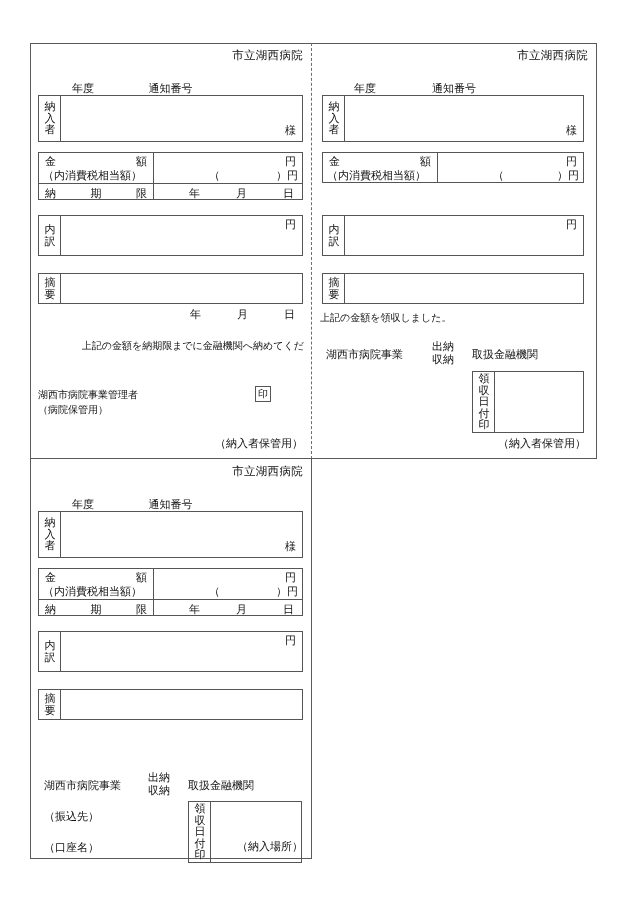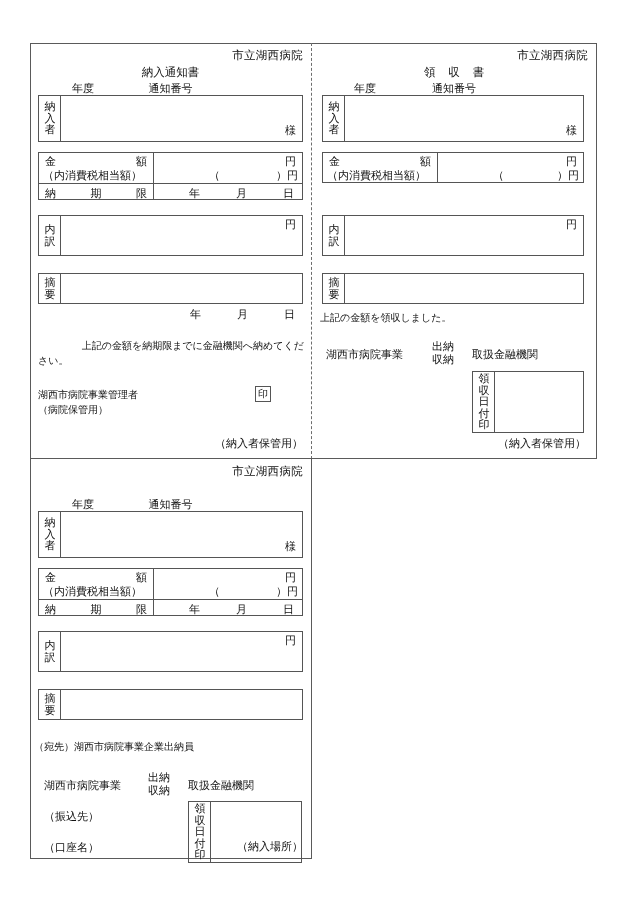--- a/index.html
+++ b/index.html
@@ -161,21 +161,20 @@
   <div class="tear-v" style="left:281px; top:0; height:416px;"></div>
 
   <div class="rule v" style="left:0;   top:415px; height:401px;"></div>
   <div class="rule v" style="left:281px; top:415px; height:401px;"></div>
   <div class="rule h" style="top:815px; width:282px;"></div>
 
   <div class="panel" style="left:0; top:0; width:281px; height:416px;">
 
     <div class="hospital">市立湖西病院</div>
 
-    <div class="doc-title">納入通知書</div>
 
     <div class="subhead nendo">年度</div>
     <div class="subhead bango">通知番号</div>
 
     <div class="box" style="left:8px; top:52px; width:265px; height:47px;">
       <div class="cellline v" style="left:21px;"></div>
       <div class="vlabel" style="left:0; top:0; width:22px; height:100%;">
         <span>納</span>
         <span>入</span>
         <span>者</span>
@@ -227,37 +226,35 @@
     </div>
 
     <div class="spread" style="left:160px; top:265px; width:105px;">
       <span>年</span>
       <span>月</span>
       <span>日</span>
     </div>
 
     <div class="note" style="left:8px; top:296px; width:266px;">
       <div style="text-indent:11px;text-align:right;">上記の金額を納期限までに金融機関へ納めてくだ</div>
-      <div>さい。</div>
     </div>
 
     <div class="note" style="left:8px; top:345px;">湖西市病院事業管理者</div>
     <div class="stampbox" style="left:225px; top:343px; width:16px; height:16px;">
       <span>印</span>
     </div>
     <div class="note" style="left:8px; top:360px;">（病院保管用）</div>
 
     <div class="footer-tag" style="right:8px; bottom:8px;">（納入者保管用）</div>
   </div>
 
   <div class="panel" style="left:282px; top:0; width:284px; height:416px;">
 
     <div class="hospital">市立湖西病院</div>
 
-    <div class="doc-title spaced">領 収 書</div>
 
     <div class="subhead nendo">年度</div>
     <div class="subhead bango">通知番号</div>
 
     <div class="box" style="left:10px; top:52px; width:262px; height:47px;">
       <div class="cellline v" style="left:21px;"></div>
       <div class="vlabel" style="left:0; top:0; width:22px; height:100%;">
         <span>納</span>
         <span>入</span>
         <span>者</span>
@@ -372,21 +369,20 @@
     </div>
 
     <div class="box" style="left:8px; top:230px; width:265px; height:31px;">
       <div class="cellline v" style="left:21px;"></div>
       <div class="vlabel" style="left:0; top:0; width:22px; height:100%;">
         <span>摘</span>
         <span>要</span>
       </div>
     </div>
 
-    <div class="note" style="left:4px; top:281px;">（宛先）湖西市病院事業企業出納員</div>
 
     <div class="tx" style="left:14px; top:320px;">湖西市病院事業</div>
 
     <div class="twoline" style="left:118px; top:312px;">
       <div>出納</div>
       <div>収納</div>
     </div>
 
     <div class="tx" style="left:158px; top:320px;">取扱金融機関</div>
 

